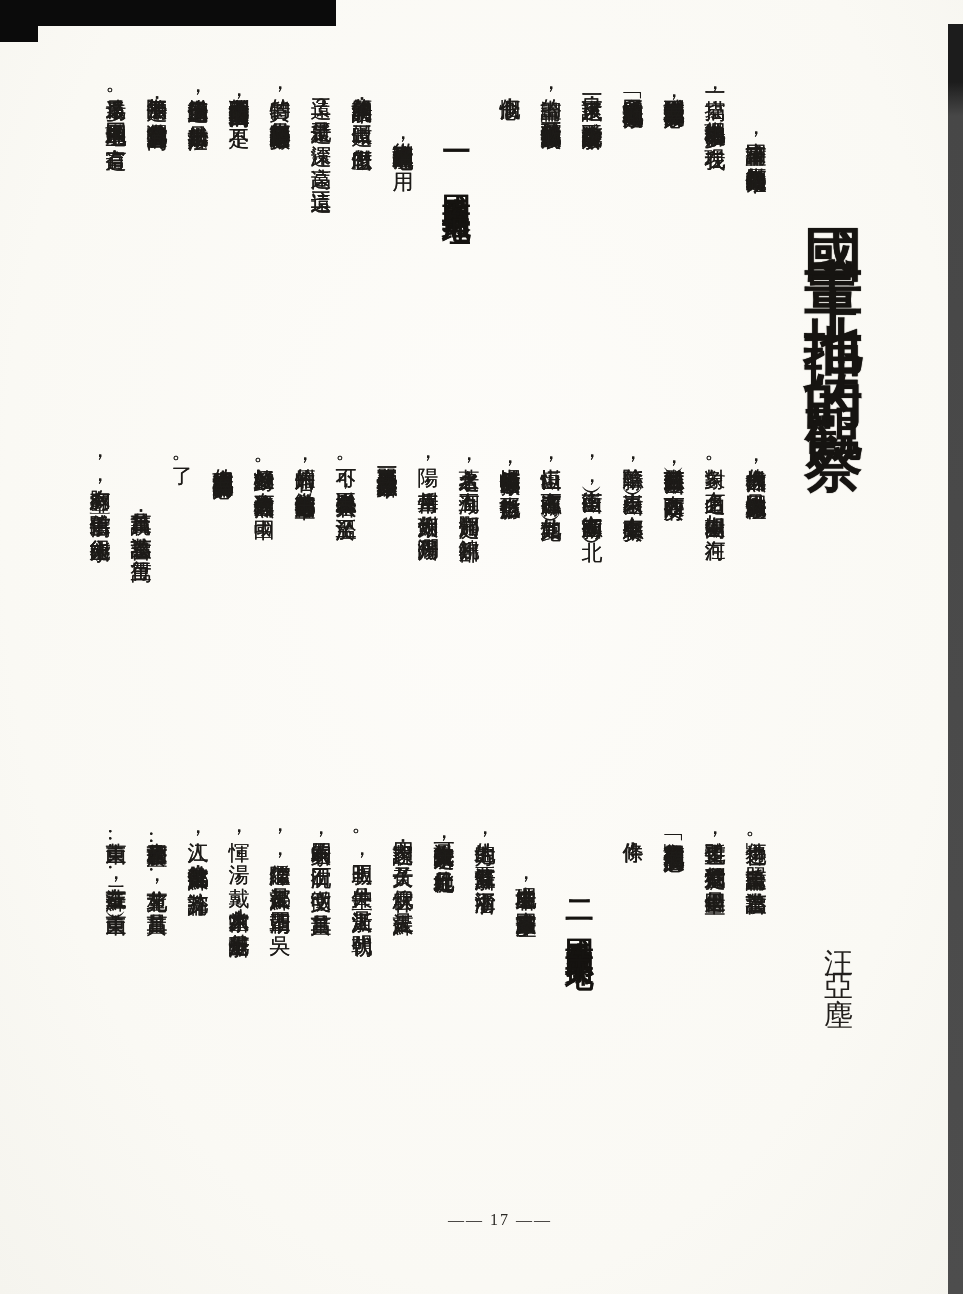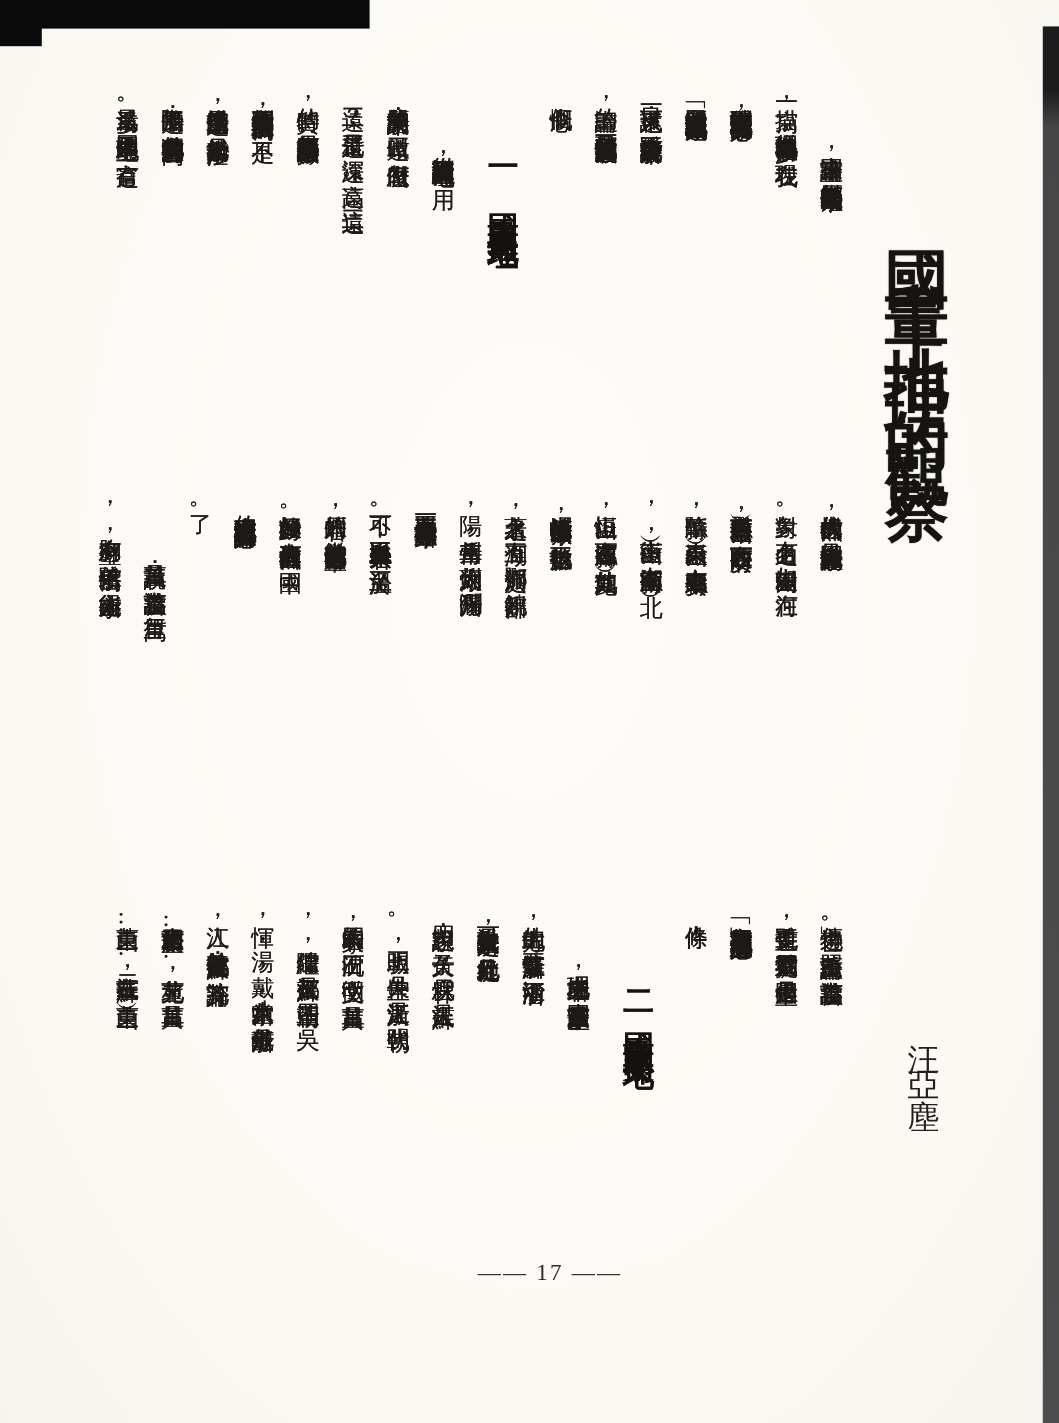--- a/index.html
+++ b/index.html
@@ -52,22 +52,22 @@
     color:#1d1b18;
     text-shadow:0 0 0.6px rgba(20,18,15,.85);
     white-space:nowrap;
   }
   .col.indent{ padding-top:44px; }
   .col.heading{
     font-size:28px; line-height:66px; letter-spacing:4px;
     padding-top:54px; font-weight:bold; color:#151310;
   }
   .page-number{
-    position:absolute; left:410px; top:1145px; width:180px;
-    text-align:center; font-size:21px; letter-spacing:2px; color:#2a2824;
+    position:absolute; left:410px; top:1211px; width:180px;
+    text-align:center; font-size:16px; letter-spacing:2px; color:#2a2824;
   }
 </style>
 </head>
 <body>
 
 <div class="page">
 
   <div class="artifact artifact-top-bar"></div>
   <div class="artifact artifact-top-corner"></div>
   <div class="artifact artifact-right-strip"></div>

